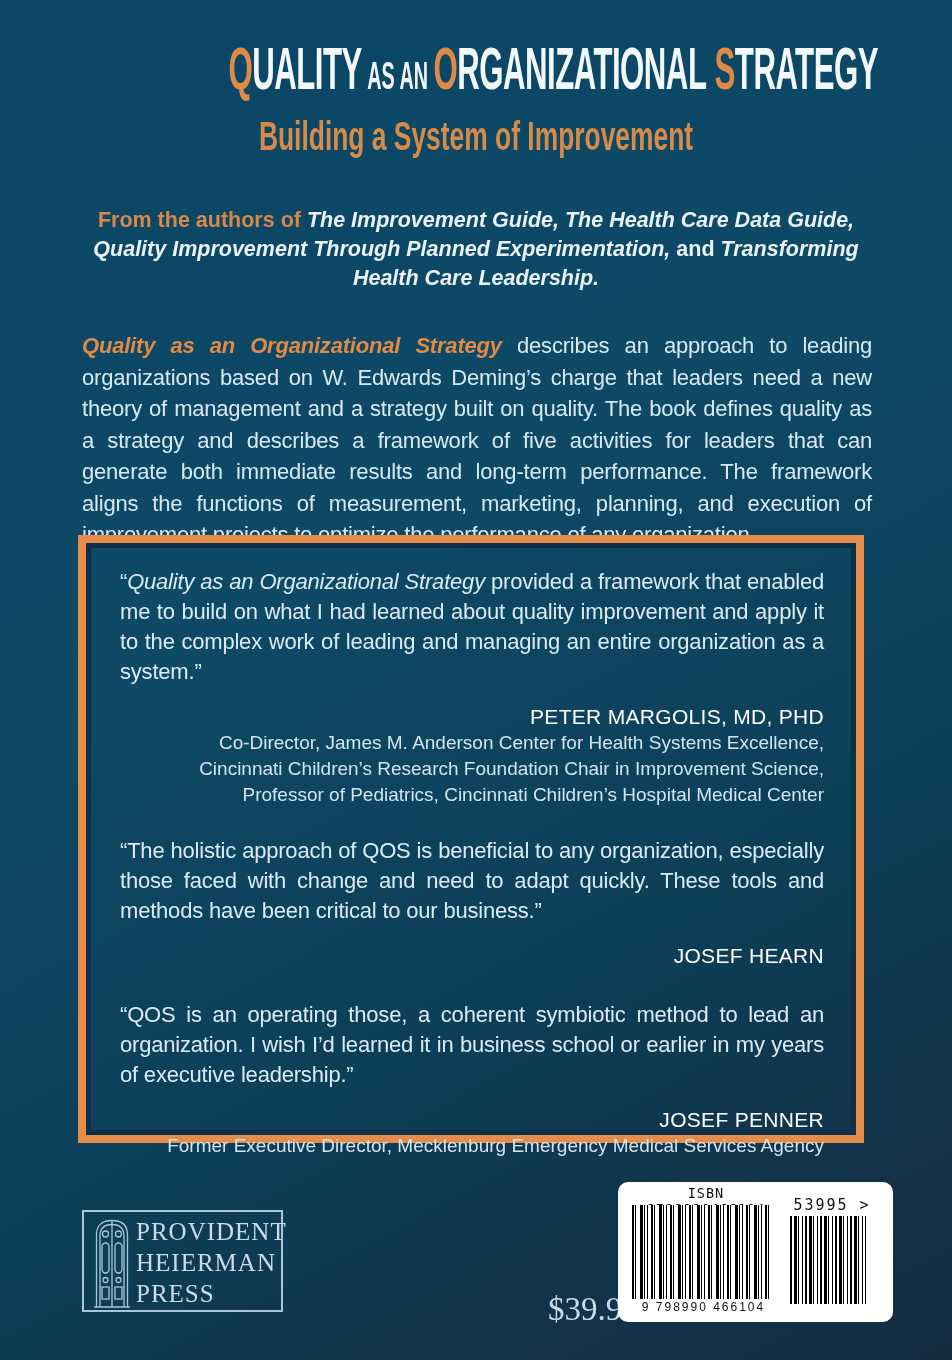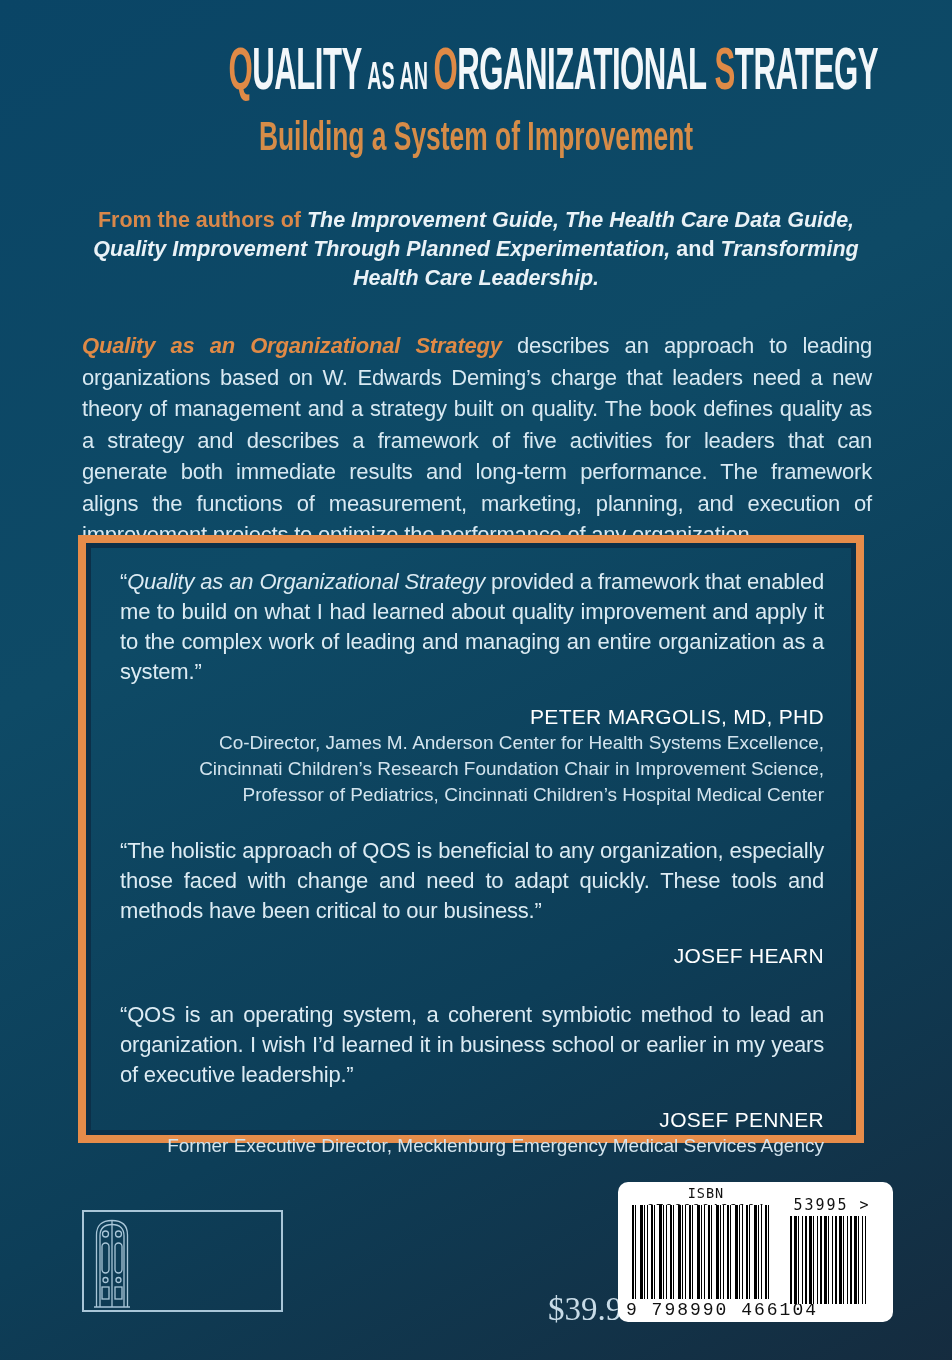--- a/index.html
+++ b/index.html
@@ -90,21 +90,21 @@
     position:absolute;top:23px;left:14px;width:141px;height:94px;
     background:repeating-linear-gradient(90deg,
       #000 0px,#000 2px,#fff 2px,#fff 3px,
       #000 3px,#000 4px,#fff 4px,#fff 8px,
       #000 8px,#000 11px,#fff 11px,#fff 12px,
       #000 12px,#000 13px,#fff 13px,#fff 15px,
       #000 15px,#000 16px,#fff 16px,#fff 19px);
   }
   .main-digits{
     position:absolute;top:118px;left:8px;width:155px;text-align:center;
-    font-family:Liberation Mono, monospace;font-size:18px;letter-spacing:2px;
+    font-family:Liberation Sans, sans-serif;font-size:12px;letter-spacing:2px;
     background:#fff;white-space:nowrap;
   }
   .addon-code{
     position:absolute;top:14px;left:166px;width:96px;text-align:center;
     font-family:"DejaVu Sans Mono",monospace;font-size:15px;letter-spacing:2px;
   }
   .addon-bars{
     position:absolute;top:34px;left:172px;width:76px;height:88px;
     background:repeating-linear-gradient(90deg,
       #000 0px,#000 2px,#fff 2px,#fff 4px,
@@ -135,21 +135,21 @@
       <div class="attr-role">Co-Director, James M. Anderson Center for Health Systems Excellence,</div>
       <div class="attr-role">Cincinnati Children’s Research Foundation Chair in Improvement Science,</div>
       <div class="attr-role">Professor of Pediatrics, Cincinnati Children’s Hospital Medical Center</div>
     </div>
 
     <p class="quote q-gap1">“The holistic approach of QOS is beneficial to any organization, especially those faced with change and need to adapt quickly. These tools and methods have been critical to our business.”</p>
     <div class="attribution">
       <div class="attr-name">JOSEF HEARN</div>
     </div>
 
-    <p class="quote q-gap2">“QOS is an operating system, a coherent symbiotic method to lead an organization. I wish I’d learned it in business school or earlier in my years of executive leadership.”</p>
+    <p class="quote q-gap2">“QOS is an operating those, a coherent symbiotic method to lead an organization. I wish I’d learned it in business school or earlier in my years of executive leadership.”</p>
     <div class="attribution">
       <div class="attr-name">JOSEF PENNER</div>
       <div class="attr-role">Former Executive Director, Mecklenburg Emergency Medical Services Agency</div>
     </div>
 
   </div>
 
   <div class="publisher">
     <span class="door">
       <svg width="36" height="92" viewBox="0 0 36 92" fill="none" stroke="#a9c6d8" stroke-width="1.3">
@@ -160,20 +160,25 @@
         <circle cx="24.5" cy="17" r="3"></circle>
         <rect x="8" y="26" width="7" height="30" rx="3.5"></rect>
         <rect x="21" y="26" width="7" height="30" rx="3.5"></rect>
         <circle cx="11.5" cy="63" r="2.5"></circle>
         <circle cx="24.5" cy="63" r="2.5"></circle>
         <rect x="8" y="70" width="7" height="12"></rect>
         <rect x="21" y="70" width="7" height="12"></rect>
         <line x1="0" y1="90" x2="36" y2="90"></line>
       </svg>
     </span>
+    <div class="pub-text">
+      <div>PROVIDENT</div>
+      <div>HEIERMAN</div>
+      <div>PRESS</div>
+    </div>
   </div>
 
   <div class="price">$39.95</div>
 
   <div class="barcode-box">
     <div class="isbn-label">ISBN 9798990466104</div>
     <div class="main-bars"></div>
     <div class="main-digits">9 798990 466104</div>
     <div class="addon-code">53995 &gt;</div>
     <div class="addon-bars"></div>

